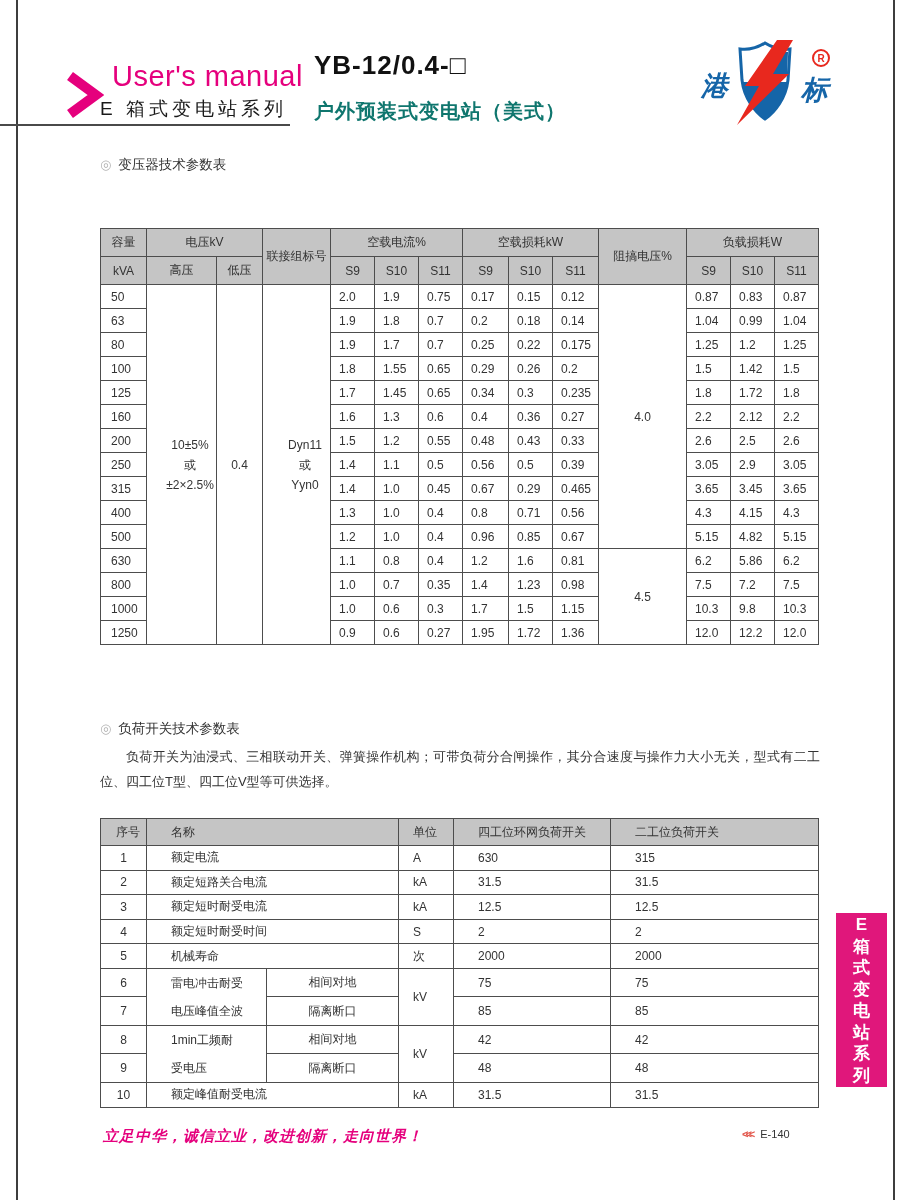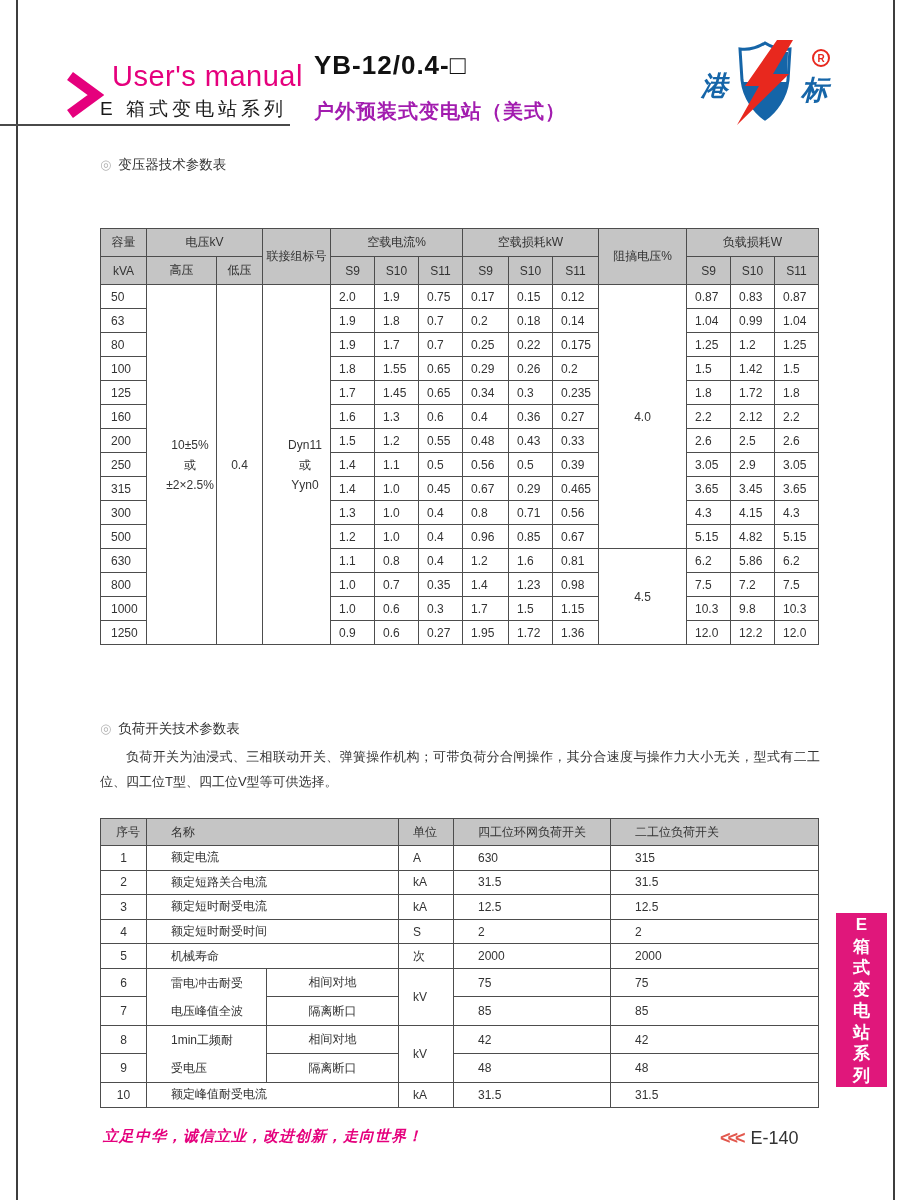--- a/index.html
+++ b/index.html
@@ -9,21 +9,21 @@
   .rule-v { position:absolute; top:0; width:2px; height:1200px; background:#3d3d3d; }
   .rule-left { left:16px; }
   .rule-right { left:893px; }
 
   
   .chevron { position:absolute; left:64px; top:70px; }
   .manual-title { position:absolute; left:112px; top:60px; font-size:29px; color:#e5007d; letter-spacing:0.5px; }
   .series-label { position:absolute; left:100px; top:96px; font-size:19px; color:#1a1a1a; letter-spacing:4px; }
   .header-underline { position:absolute; left:0; top:124px; width:290px; height:2px; background:#4a4a4a; }
   .model-title { position:absolute; left:314px; top:50px; font-size:26px; font-weight:bold; color:#111; letter-spacing:1px; }
-  .product-title { position:absolute; left:314px; top:98px; font-size:20px; font-weight:bold; color:#a21caf; letter-spacing:1px; }
+  .product-title { position:absolute; left:314px; top:98px; font-size:20px; font-weight:bold; color:#0f766e; letter-spacing:1px; }
 
   
   .logo { position:absolute; left:693px; top:40px; width:145px; height:85px; }
   .logo .char { position:absolute; font-size:27px; font-weight:bold; font-style:italic; color:#1565a8; }
   .logo .char-left { left:8px; top:28px; }
   .logo .char-right { left:108px; top:32px; }
   .logo svg { position:absolute; left:0; top:0; }
 
   
   .section-heading { position:absolute; left:100px; font-size:13.5px; color:#333; }
@@ -58,21 +58,21 @@
   .t2 td.pre { line-height:28px;margin-left:32px; }
 
   
   .side-tab { position:absolute; left:836px; top:913px; width:51px; height:174px; background:#e0177b;
               display:flex; flex-direction:column; align-items:center; justify-content:center; }
   .side-tab span { color:#fff; font-size:17px; font-weight:bold; line-height:21.5px; }
 
   
   .slogan { position:absolute; left:103px; top:1127px; font-size:15px; font-weight:bold; font-style:italic;
             color:#e5007d; letter-spacing:1px; }
-  .page-ref { position:absolute; left:720px; top:1128px; font-size:18px; color:#333; }
+  .page-ref { position:absolute; left:742px; top:1128px; font-size:11px; color:#333; }
   .page-ref .arrows { color:#e2574c; font-weight:bold; letter-spacing:-3px; margin-right:8px; }
 </style>
 </head>
 <body>
 
 <div class="page">
 
   <div class="rule-v rule-left"></div>
   <div class="rule-v rule-right"></div>
 
@@ -257,21 +257,21 @@
           <td class="num">1.0</td>
           <td class="num">0.45</td>
           <td class="num">0.67</td>
           <td class="num">0.29</td>
           <td class="num">0.465</td>
           <td class="num">3.65</td>
           <td class="num">3.45</td>
           <td class="num">3.65</td>
         </tr>
         <tr>
-          <td class="cap">300</td>
+          <td class="cap">400</td>
           <td class="num">1.3</td>
           <td class="num">1.0</td>
           <td class="num">0.4</td>
           <td class="num">0.8</td>
           <td class="num">0.71</td>
           <td class="num">0.56</td>
           <td class="num">4.3</td>
           <td class="num">4.15</td>
           <td class="num">4.3</td>
         </tr>

